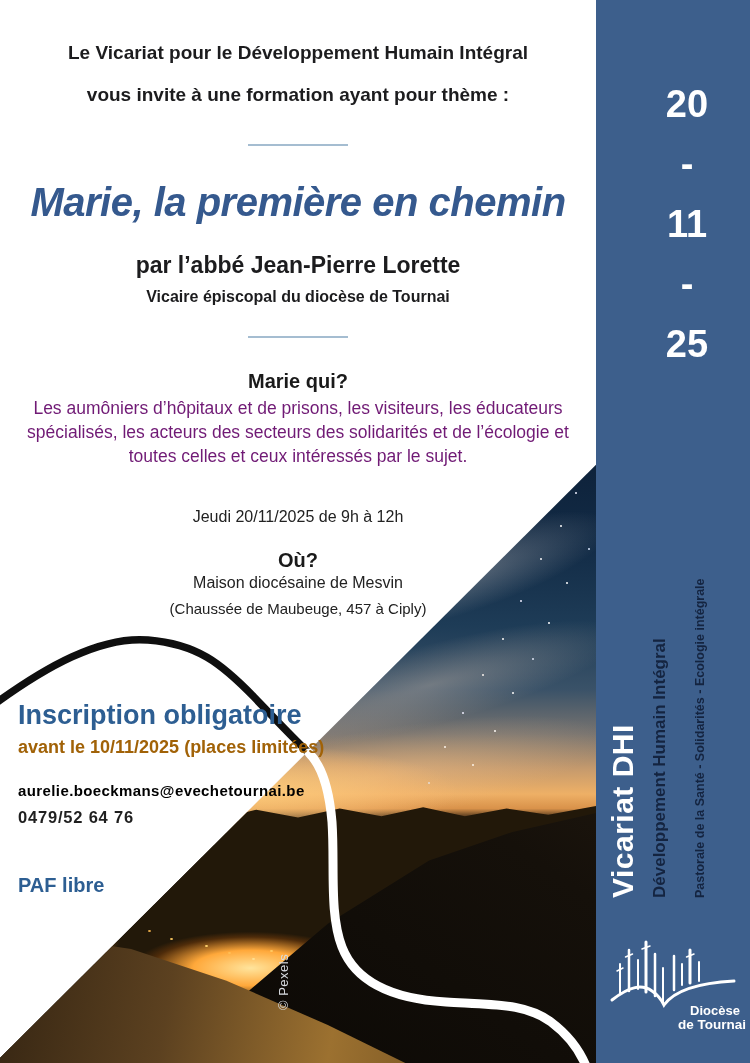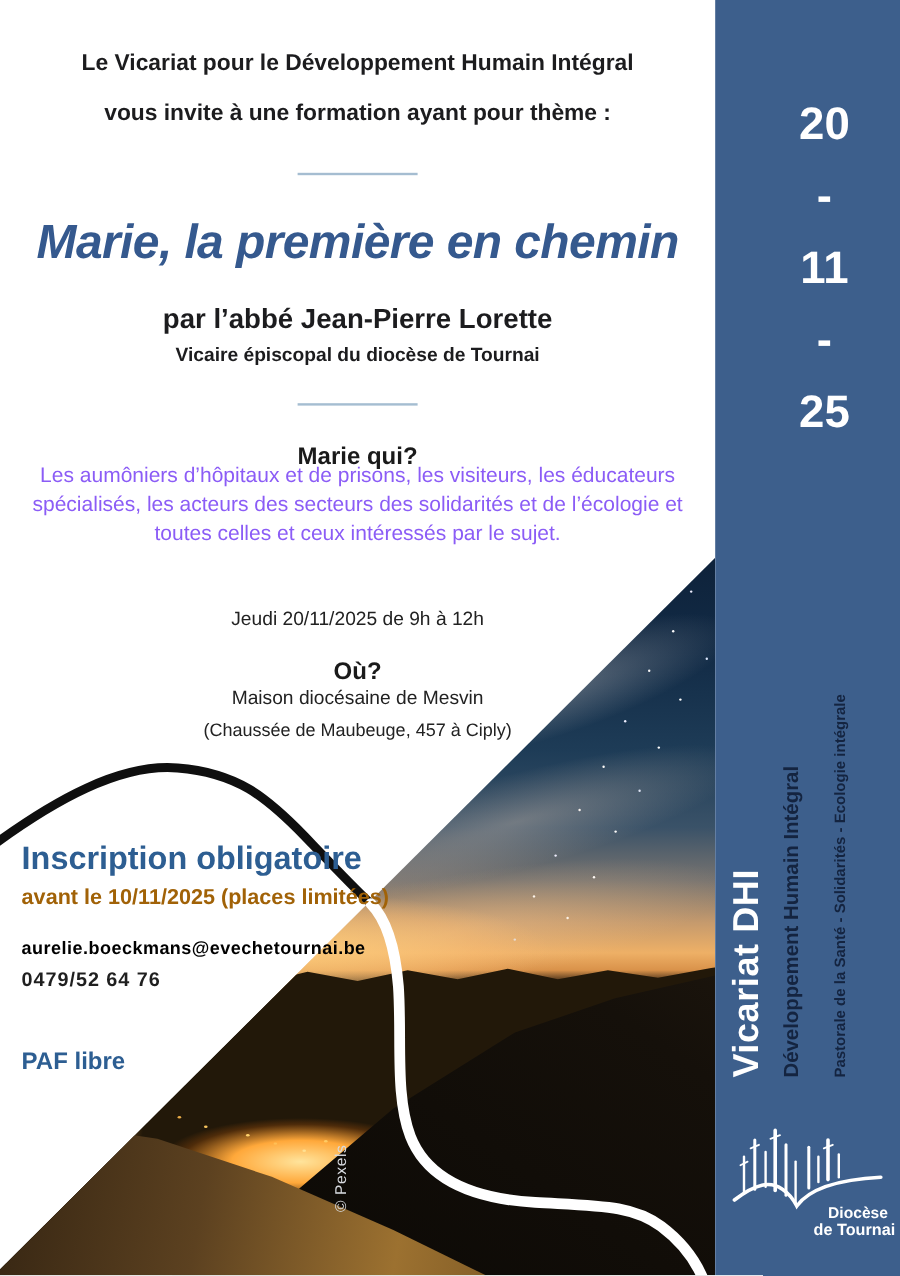--- a/index.html
+++ b/index.html
@@ -11,21 +11,21 @@
   .ctr{left:0;width:596px;text-align:center;}
   .blk{color:#1c1c1e;}
 
   .header-line{top:42px;font-size:19px;font-weight:bold;color:#1c1c1e;}
   .divider{width:100px;left:248px;border-top:2px solid #a5bdd1;height:0;}
   .title{top:180px;font-size:40px;font-style:italic;font-weight:bold;color:#35598e;letter-spacing:-0.5px;}
   .byline{top:252px;font-size:23px;font-weight:bold;}
   .byline-sub{top:288px;font-size:16px;font-weight:bold;}
   .sec-label{font-size:20px;font-weight:bold;color:#1a1a1a;}
   .sec-text{font-size:16px;color:#222;}
-  .who-text{top:384px;left:26px;width:544px;text-align:center;font-size:17.5px;line-height:24px;color:#8b5cf6;}
+  .who-text{top:396px;left:26px;width:544px;text-align:center;font-size:17.5px;line-height:24px;color:#701a75;}
   .where-detail{top:600px;font-size:15px;color:#222;}
 
   .reg{left:18px;text-align:left;}
   .reg-title{top:700px;font-size:27px;font-weight:bold;color:#2d5e92;}
   .reg-deadline{top:737px;font-size:18px;font-weight:bold;color:#a16207;}
   .reg-email{top:782px;font-size:15px;font-weight:bold;color:#000000;letter-spacing:.4px;}
   .reg-phone{top:808px;font-size:16.5px;font-weight:bold;color:#1f1f1f;letter-spacing:.8px;}
   .reg-fee{top:874px;font-size:20px;font-weight:bold;color:#2d5e92;}
 
   

